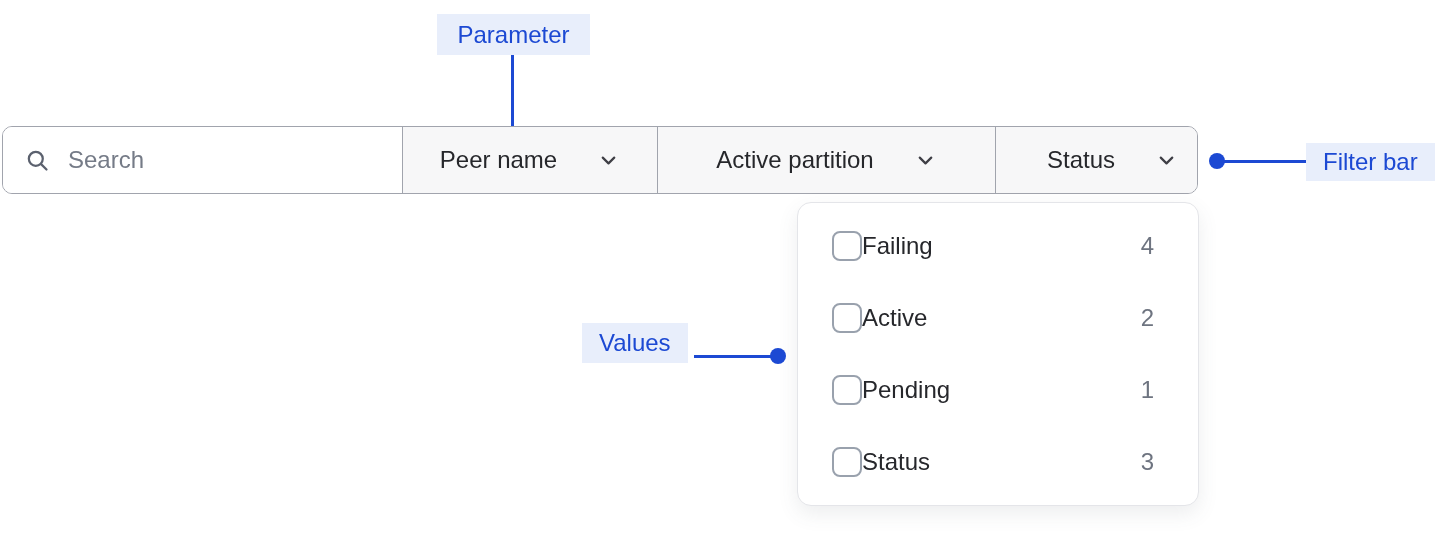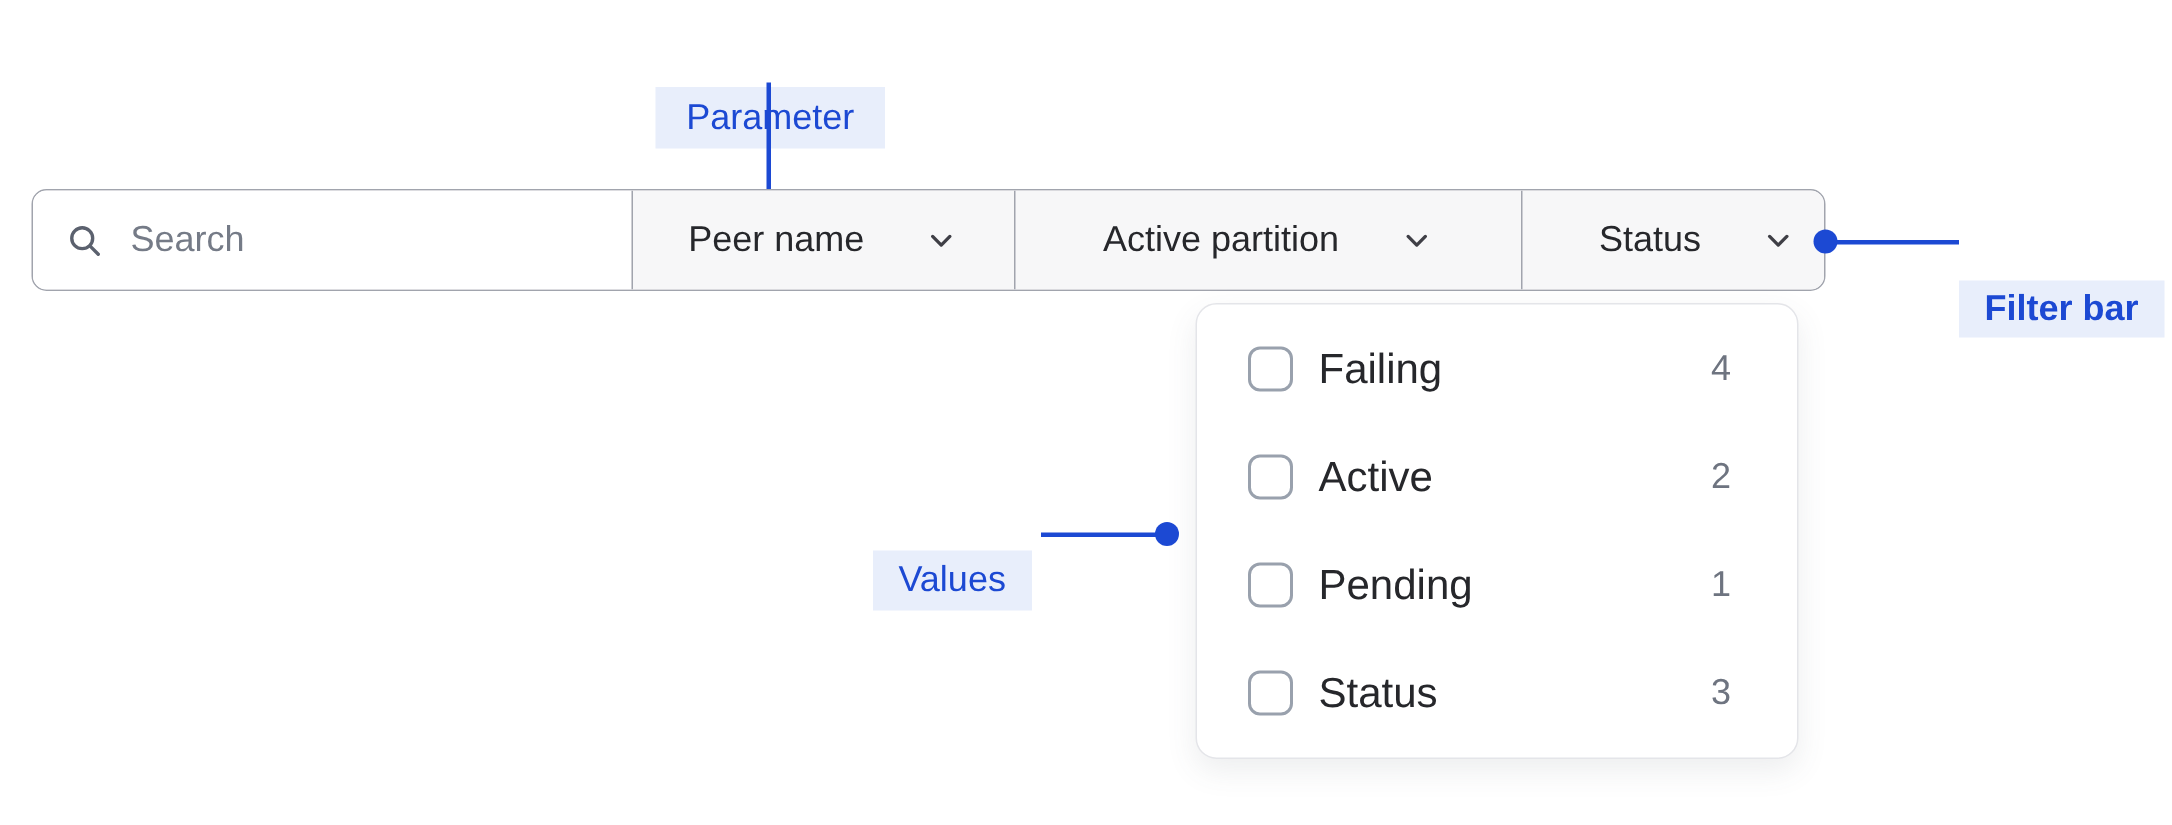--- a/index.html
+++ b/index.html
@@ -13,24 +13,23 @@
     align-items: center;
     justify-content: center;
     background: #e8eefb;
     color: #1c49d3;
     font-size: 24px;
     font-weight: 500;
     border-radius: 0;
     padding: 0 17px;
     height: 41px;
     white-space: nowrap;
-    margin-top: 44px;
   }
   #badge-parameter { left: 437px; top: 14px; width: 153px; }
-  #badge-filterbar { left: 1306px; top: 143px; height: 38px; font-weight: bold; }
+  #badge-filterbar { left: 1306px; top: 143px; height: 38px; }
   #badge-values    { left: 582px; top: 323px; height: 40px; }
 
   .connector-line { position: absolute; background: #1c49d3; }
   #line-parameter { left: 511px; top: 55px;  width: 3px;  height: 87px; }
   #line-filterbar { left: 1220px; top: 160px; width: 86px; height: 3px; }
   #line-values    { left: 694px; top: 355px; width: 78px; height: 3px; }
 
   .connector-dot {
     position: absolute; width: 16px; height: 16px;
     border-radius: 50%; background: #1c49d3;
@@ -42,21 +41,20 @@
   
   .filter-bar {
     position: absolute;
     left: 2px; top: 126px;
     width: 1196px; height: 68px;
     border: 1.5px solid #a1a4ad;
     border-radius: 10px;
     background: #ffffff;
     display: flex;
     overflow: hidden;
-    margin-left: 19px;
   }
   .search-section {
     flex: 1 1 auto;
     display: flex;
     align-items: center;
     padding-left: 21px;
     gap: 17px;
     background: #ffffff;
   }
   .search-section svg { flex: none; }
@@ -105,21 +103,21 @@
     padding: 0 44px 0 34px;
     cursor: pointer;
   }
   .checkbox {
     width: 30px; height: 30px;
     border: 2px solid #99a1ad;
     border-radius: 8px;
     background: #ffffff;
     flex: none;
   }
-  .option-label { margin-left: 17px; font-size: 28px; color: #26272b; }
+  .option-label { margin-left: 0; font-size: 24px; color: #26272b; }
   .option-count { margin-left: auto; font-size: 24px; color: #6e7480; }
 </style>
 </head>
 <body>
 
 <div class="anno-badge" id="badge-parameter">Parameter</div>
 <div class="connector-line" id="line-parameter"></div>
 <div class="connector-dot" id="dot-parameter"></div>
 
 <div class="filter-bar">

